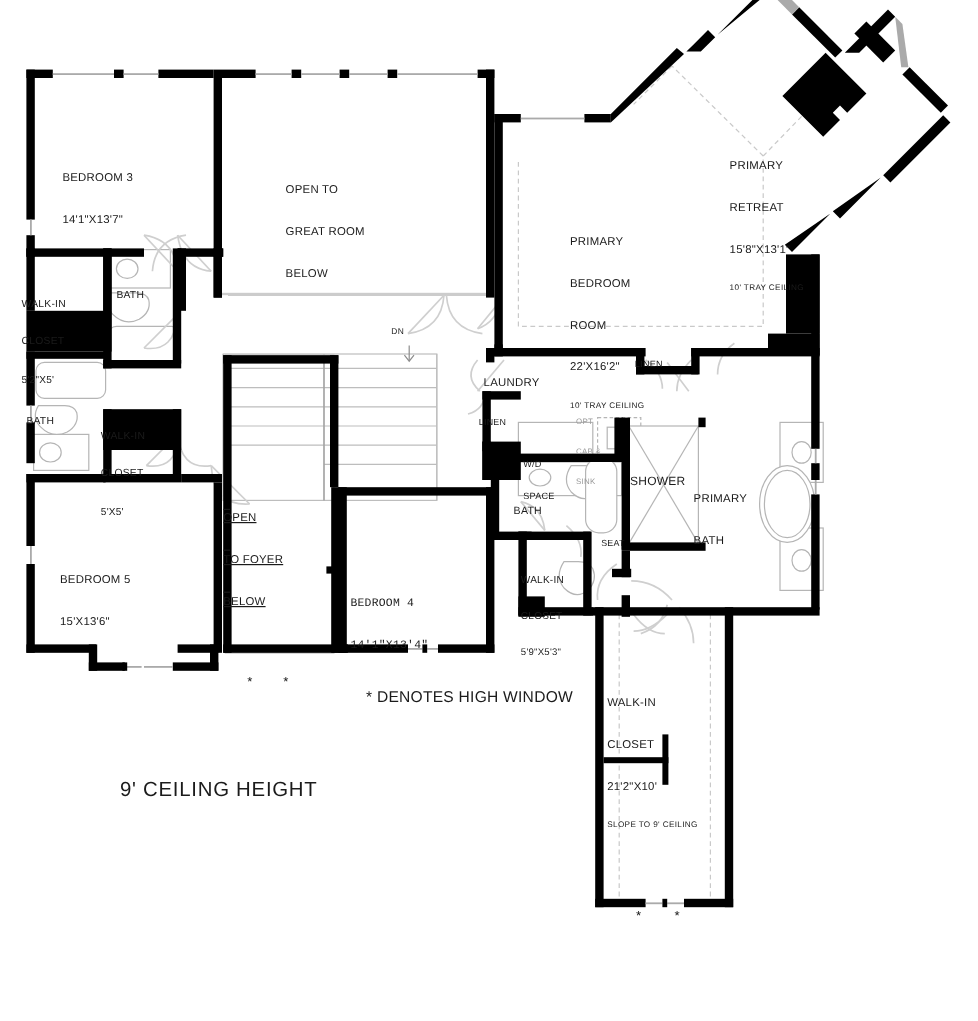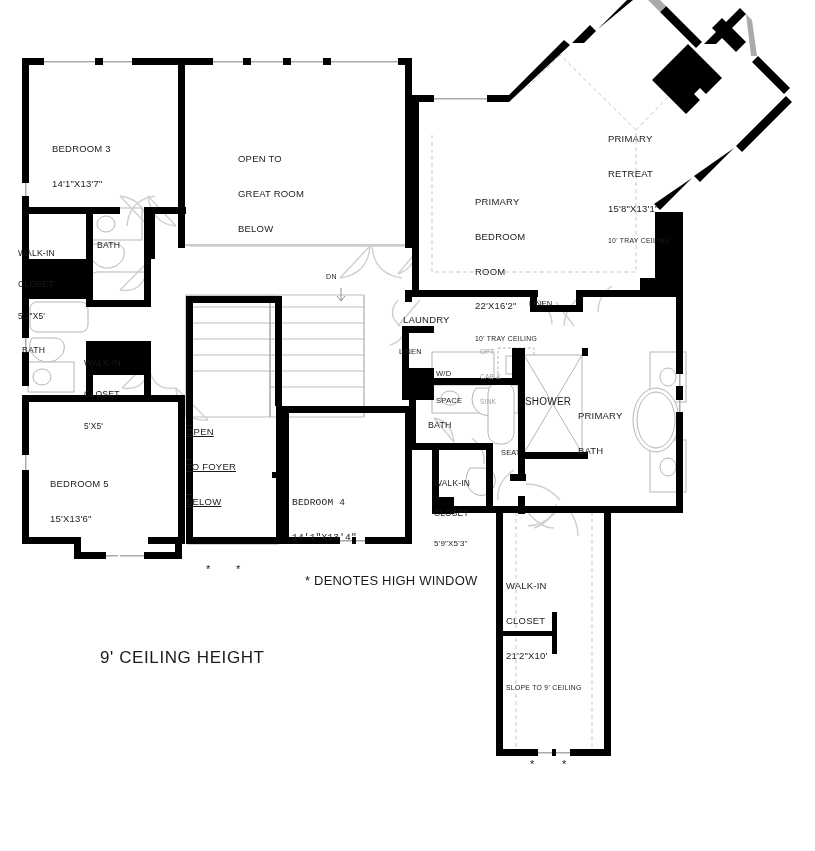--- a/index.html
+++ b/index.html
@@ -383,21 +383,21 @@
   <div>BEDROOM 4</div>
   <div class="dim">14'1"X13'4"</div>
 </div>
 
 <div class="lbl rm" style="left:403px;top:314px;width:80px;">LAUNDRY</div>
 
 <div class="lbl" style="left:529px;top:299px;width:52px;font-size:7.6px;">LINEN</div>
 
 <div class="lbl" style="left:399px;top:347px;width:36px;font-size:7.4px;">LINEN</div>
 
-<div class="lbl" style="left:436px;top:353px;width:54px;font-size:7.6px;line-height:1.15;">
+<div class="lbl" style="left:436px;top:366px;width:54px;font-size:7.6px;line-height:1.15;">
   <div>W/D</div>
   <div>SPACE</div>
 </div>
 
 <div class="lbl" style="left:480px;top:332px;width:44px;font-size:6.6px;line-height:1.25;color:#9b9b9b;">
   <div>OPT</div>
   <div>CAB &amp;</div>
   <div>SINK</div>
 </div>
 

